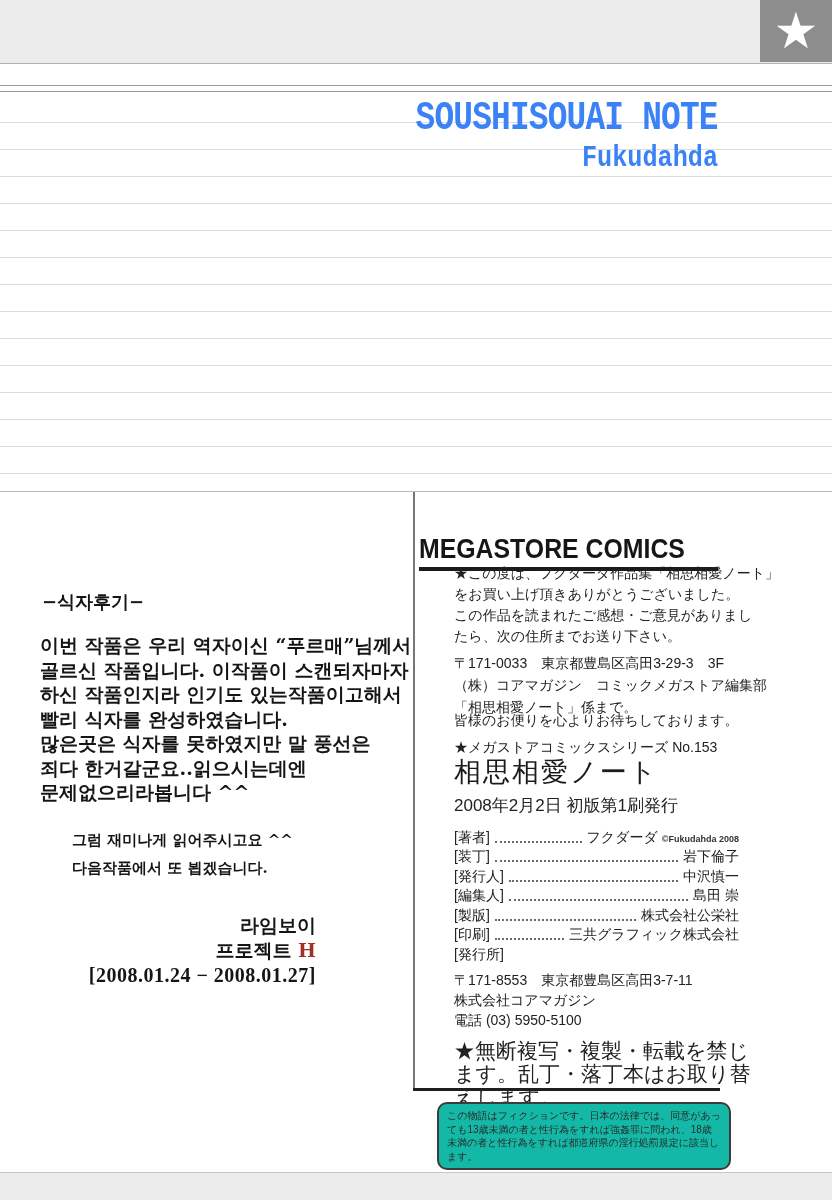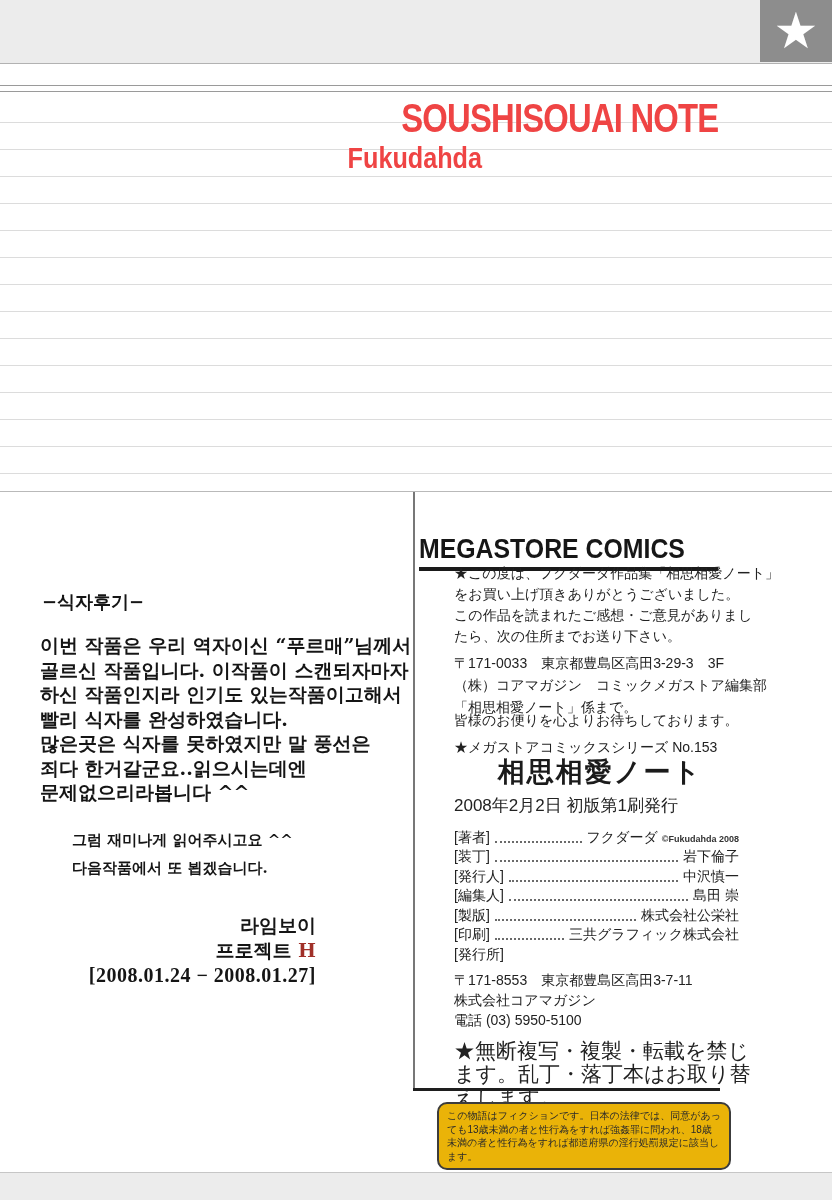--- a/index.html
+++ b/index.html
@@ -29,21 +29,21 @@
   }
   .ruled-area {
     position:absolute; left:0; top:96px; width:832px; height:396px;
     background:repeating-linear-gradient(to bottom, transparent 0 26px, #dcdcdc 26px 27px);
   }
   .rule-end { position:absolute; left:0; top:491px; width:832px; height:1px; background:#b9b9b9; }
   .vline { position:absolute; left:413px; top:492px; width:2px; height:598px; background:#777; }
   .thick-line { position:absolute; left:413px; top:1088px; width:307px; height:3px; background:#1e1e1e; }
 
   
-  .title-block { position:absolute; top:98px; right:114px; color:#ef4444; }
+  .title-block { position:absolute; top:98px; right:114px; text-align:right; color:#3b82f6;font-family:Liberation Mono, monospace; }
   .title-line1 {
     display:inline-block; font-weight:bold; font-size:41px; line-height:1;
     letter-spacing:-1px; transform:scaleX(0.80); transform-origin:100% 50%;
   }
   .title-line2 {
     display:block; font-weight:bold; font-size:30px; line-height:1; margin-top:4px;
   }
   .title-line2 > span { display:inline-block; transform:scaleX(0.84); transform-origin:100% 50%; }
 
   
@@ -54,35 +54,35 @@
   }
   .megastore .logo-underline { margin-top:4px; height:4px; background:#1a1a1a; width:299px; }
 
   
   .jp { position:absolute; left:454px; width:292px; color:#222;margin-top:7px; }
   .jp .nw { white-space:nowrap; }
   .jp-thanks { top:556px; font-size:14px; line-height:21px; }
   .jp-addr { top:645px; font-size:14px; line-height:22px; }
   .jp-wait { top:703px; font-size:14px; line-height:20px; }
   .jp-series { top:731px; font-size:14px; line-height:18px; }
-  .jp-booktitle { top:749px; font-size:27px; font-weight:bold; letter-spacing:2px; line-height:1.2; color:#1b1b1b;text-align:center; }
+  .jp-booktitle { top:749px; font-size:27px; font-weight:normal; letter-spacing:2px; line-height:1.2; color:#1b1b1b; }
   .jp-edition { top:789px; font-size:17px; line-height:20px; }
   .credits { top:820px; width:285px; }
   .credit-row { display:flex; align-items:flex-end; height:19.5px; font-size:14px; }
   .credit-label { white-space:nowrap; }
   .credit-leader { flex:1; border-bottom:2px dotted #6a6a6a; margin:0 5px 4px 5px; height:0; }
   .credit-leader.hidden { border-bottom:none; }
   .credit-value { white-space:nowrap;text-align:right; }
   .credit-extra { font-size:9px; font-weight:bold; margin-left:4px; color:#333; }
   .jp-pubaddr { top:963px; font-size:14px; line-height:20px; }
   .jp-rights { top:1032px; font-size:21px; line-height:23px; width:300px; }
   .fiction-box {
     position:absolute; left:437px; top:1102px; width:274px;
     border:2px solid #3c3c3c; border-radius:10px; padding:5px 8px;
-    font-size:10px; line-height:13.5px; color:#2a2a2a; background:#eab308;
+    font-size:10px; line-height:13.5px; color:#2a2a2a; background:#14b8a6;
   }
 
   
   .kr { position:absolute; color:#151515; font-family:"DejaVu Serif", serif; font-weight:bold; }
   .kr-heading { left:42px; top:590px; font-size:18px; }
   .kr-para1 { left:40px; top:633px; font-size:19px; line-height:24.5px; }
   .kr-para2 { left:40px; top:826px; font-size:15px; line-height:28px;margin-left:32px; }
   .kr-signoff { left:40px; top:913px; width:276px; text-align:right; font-size:19px; line-height:25px; }
   .kr-signoff .dates { font-family:"Liberation Serif", serif; font-size:20px; letter-spacing:0.5px; }
   .kr .nw { white-space:nowrap; }

